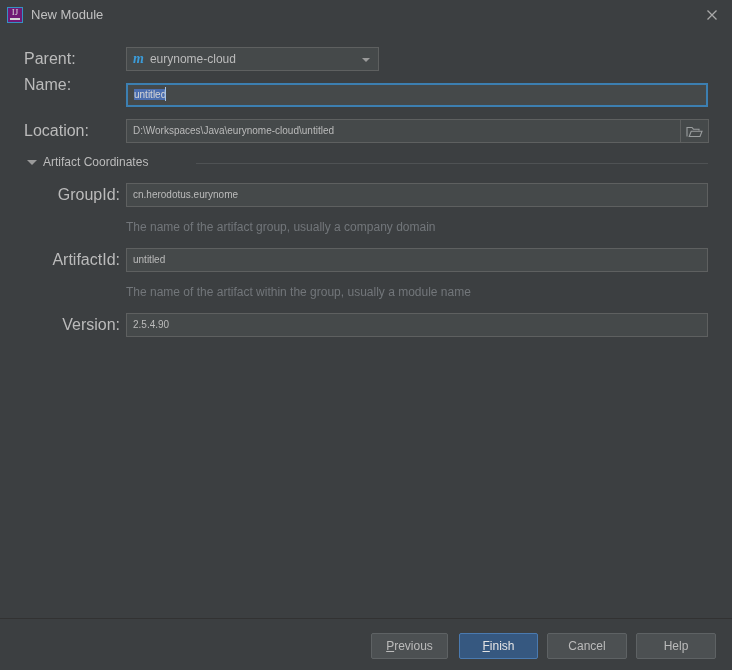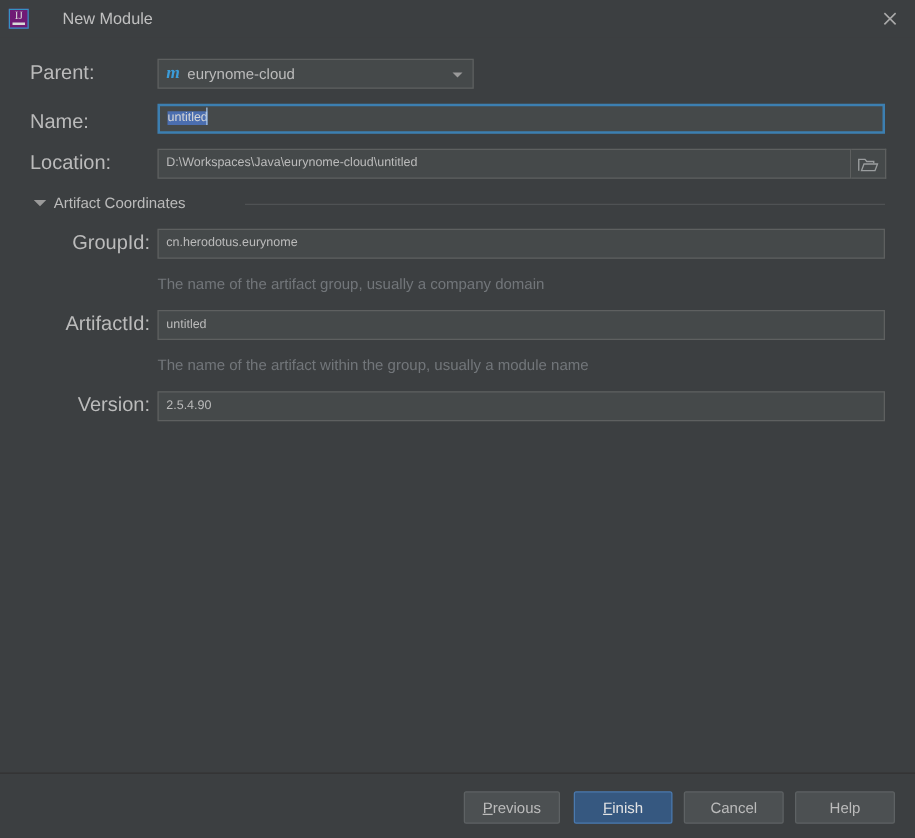--- a/index.html
+++ b/index.html
@@ -55,21 +55,20 @@
     left: 2px; bottom: 2px;
     width: 10px; height: 2px;
     background: #d8d8d8;
   }
   .title-text {
     position: absolute;
     left: 31px; top: 6px;
     font-size: 13px;
     line-height: 18px;
     color: #c0c0c0;
-    margin-left: 19px;
   }
   .close-btn {
     position: absolute;
     right: 9px; top: 4px;
     width: 22px; height: 22px;
     cursor: pointer;
   }
   .close-btn svg { display: block; }
 
   
@@ -264,21 +263,21 @@
 
   <div class="label" style="left:24px; top:51px;">Parent:</div>
   <div class="combo" style="left:126px; top:47px; width:253px;">
     <div class="combo-inner">
       <span class="maven-m">m</span>
       <span class="combo-text">eurynome-cloud</span>
     </div>
     <div class="combo-arrow"></div>
   </div>
 
-  <div class="label" style="left:24px; top:90px;">Name:</div>
+  <div class="label" style="left:24px; top:77px;">Name:</div>
   <div class="field focused" style="left:126px; top:83px; width:582px;"><span class="sel">untitled</span><span class="caret"></span></div>
 
   <div class="label" style="left:24px; top:123px;">Location:</div>
   <div class="field" style="left:126px; top:119px; width:555px;">D:\Workspaces\Java\eurynome-cloud\untitled</div>
   <div class="browse-btn" style="left:681px; top:119px;">
     <svg width="17" height="13" viewBox="0 0 17 13">
       <path d="M1 11.5 L1 2.5 L6 2.5 L7.4 4.2 L13 4.2 L13 5.6" stroke="#9a9d9e" stroke-width="1.1" fill="none"></path>
       <path d="M3.2 11.5 L5.2 6.2 L16 6.2 L14 11.5 Z" stroke="#9a9d9e" stroke-width="1.1" fill="none"></path>
     </svg>
   </div>

